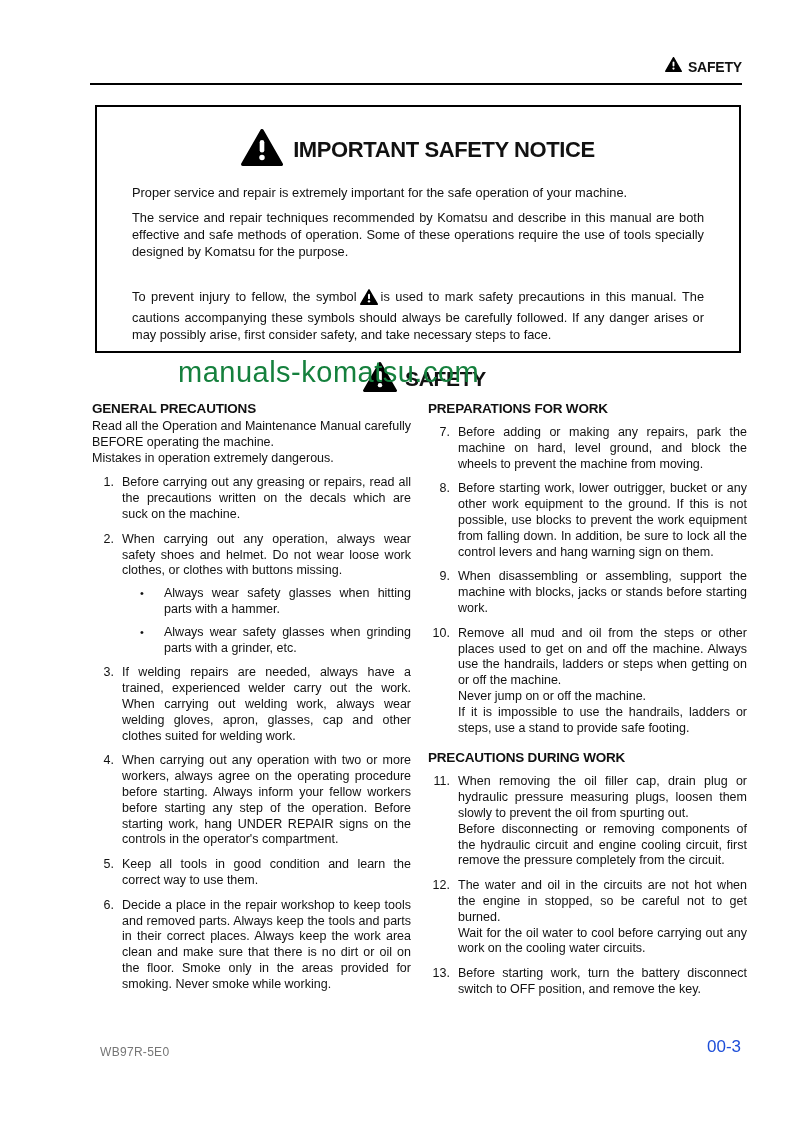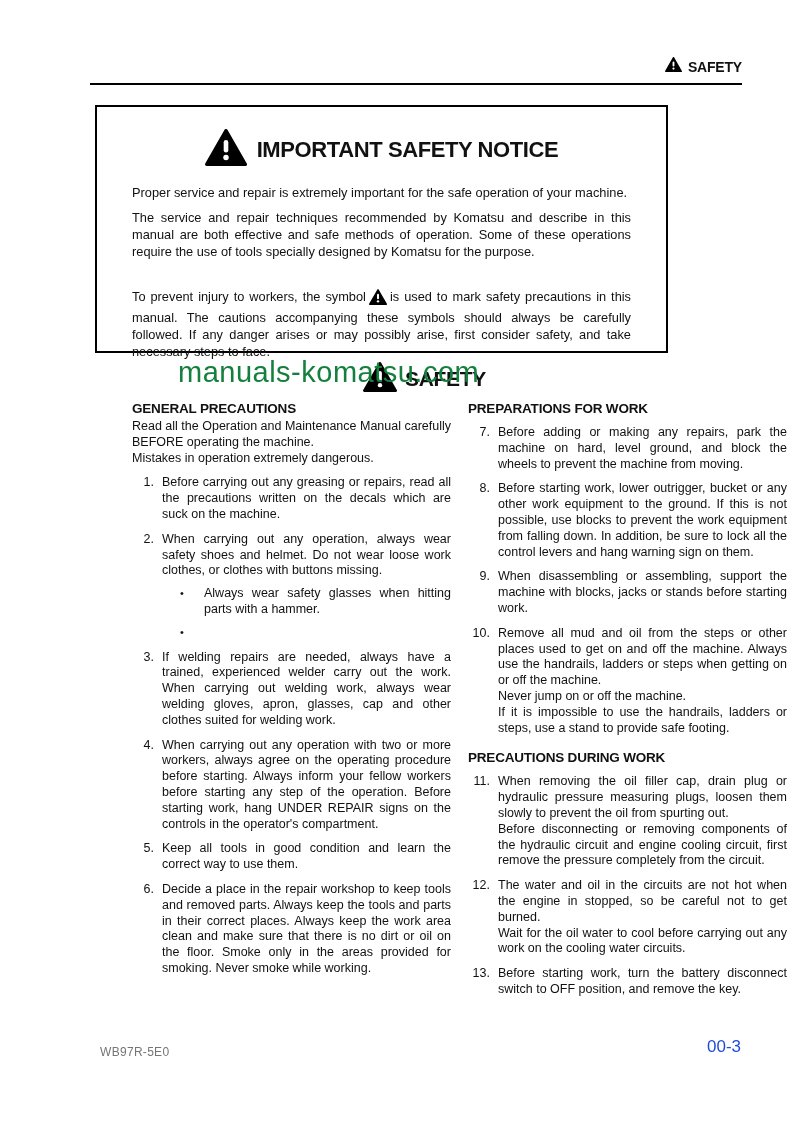--- a/index.html
+++ b/index.html
@@ -11,39 +11,39 @@
   .tri{display:inline-block;vertical-align:middle;}
   
   .top-header{
     position:absolute;top:57px;left:90px;width:652px;
     border-bottom:2px solid #000;padding-bottom:7px;
     display:flex;justify-content:flex-end;align-items:center;gap:6px;
   }
   .top-header .hdr-label{font-size:14px;font-weight:bold;letter-spacing:-0.2px;}
   
   .notice-box{
-    position:absolute;top:105px;left:95px;width:573px;height:248px;
+    position:absolute;top:105px;left:95px;width:646px;height:248px;
     border:2px solid #000;box-sizing:border-box;padding:22px 27px 15px 27px;
   }
   .notice-title-row{display:flex;justify-content:center;align-items:center;gap:10px;margin-bottom:14px;}
   .notice-title{font-size:22px;font-weight:bold;letter-spacing:-0.4px;}
   .notice-para{font-size:12.8px;line-height:17px;text-align:justify;margin:8px;}
   .notice-gap{height:12px;}
   .inline-tri{vertical-align:-4px;margin:0 3px;}
   
   .watermark{
     position:absolute;top:356px;left:178px;font-size:29px;color:#15803d;
     letter-spacing:0.5px;z-index:2;
   }
   .safety-heading{
     position:absolute;top:362px;left:363px;display:flex;align-items:center;gap:8px;z-index:1;
   }
   .safety-heading .mid-label{font-size:21px;font-weight:bold;letter-spacing:-0.3px;}
   
-  .columns{position:absolute;top:401px;left:92px;width:655px;display:flex;gap:17px;margin-left:40px;}
+  .columns{position:absolute;top:401px;left:92px;width:655px;display:flex;gap:17px;}
   .col{flex:1;min-width:0;}
   .sec-heading{font-size:13.5px;font-weight:bold;letter-spacing:-0.2px;margin-bottom:3px;}
   .intro-line{font-size:12.5px;line-height:15.8px;text-align:justify;}
   .sec{margin-bottom:14px;}
   .item{display:flex;margin-top:9px;}
   .num{flex:0 0 22px;text-align:right;margin-right:8px;font-size:12.5px;line-height:15.8px;}
   .item-body{flex:1;min-width:0;}
   .para{font-size:12.5px;line-height:15.8px;text-align:justify;}
   .bullet-row{display:flex;margin-top:7px;}
   .bullet{flex:0 0 14px;margin-left:18px;margin-right:10px;font-size:11px;line-height:15.8px;}
@@ -75,21 +75,21 @@
           <rect x="44.5" y="26" width="11" height="30" rx="5.5" fill="#fff"></rect>
           <circle cx="50" cy="68" r="6.5" fill="#fff"></circle>
         </svg>
     </span>
     <span class="notice-title">IMPORTANT SAFETY NOTICE</span>
   </div>
   <div class="notice-para">Proper service and repair is extremely important for the safe operation of your machine.</div>
   <div class="notice-para">The service and repair techniques recommended by Komatsu and describe in this manual are both effective and safe methods of operation. Some of these operations require the use of tools specially designed by Komatsu for the purpose.</div>
   <div class="notice-gap"></div>
   <div class="notice-para">
-    <span>To prevent injury to workers, the symbol</span><span class="tri inline-tri"><svg width="18" height="16" viewBox="0 0 100 88">
+    <span>To prevent injury to fellow, the symbol</span><span class="tri inline-tri"><svg width="18" height="16" viewBox="0 0 100 88">
           <path d="M50 4 L96 84 L4 84 Z" fill="#000" stroke="#000" stroke-width="8" stroke-linejoin="round"></path>
           <rect x="44.5" y="26" width="11" height="30" rx="5.5" fill="#fff"></rect>
           <circle cx="50" cy="68" r="6.5" fill="#fff"></circle>
         </svg></span><span>is used to mark safety precautions in this manual. The cautions accompanying these symbols should always be carefully followed. If any danger arises or may possibly arise, first consider safety, and take necessary steps to face.</span>
   </div>
 </div>
 
 <div class="watermark">manuals-komatsu.com</div>
 
 <div class="safety-heading">
@@ -120,20 +120,21 @@
         <div class="item">
           <span class="num">2.</span>
           <div class="item-body">
             <div class="para">When carrying out any operation, always wear safety shoes and helmet. Do not wear loose work clothes, or clothes with buttons missing.</div>
             <div class="bullet-row">
               <span class="bullet">•</span>
               <div class="para">Always wear safety glasses when hitting parts with a hammer.</div>
             </div>
             <div class="bullet-row">
               <span class="bullet">•</span>
+              <div class="para">Always wear safety glasses when grinding parts with a grinder, etc.</div>
             </div>
           </div>
         </div>
         <div class="item">
           <span class="num">3.</span>
           <div class="item-body">
             <div class="para">If welding repairs are needed, always have a trained, experienced welder carry out the work. When carrying out welding work, always wear welding gloves, apron, glasses, cap and other clothes suited for welding work.</div>
           </div>
         </div>
         <div class="item">

